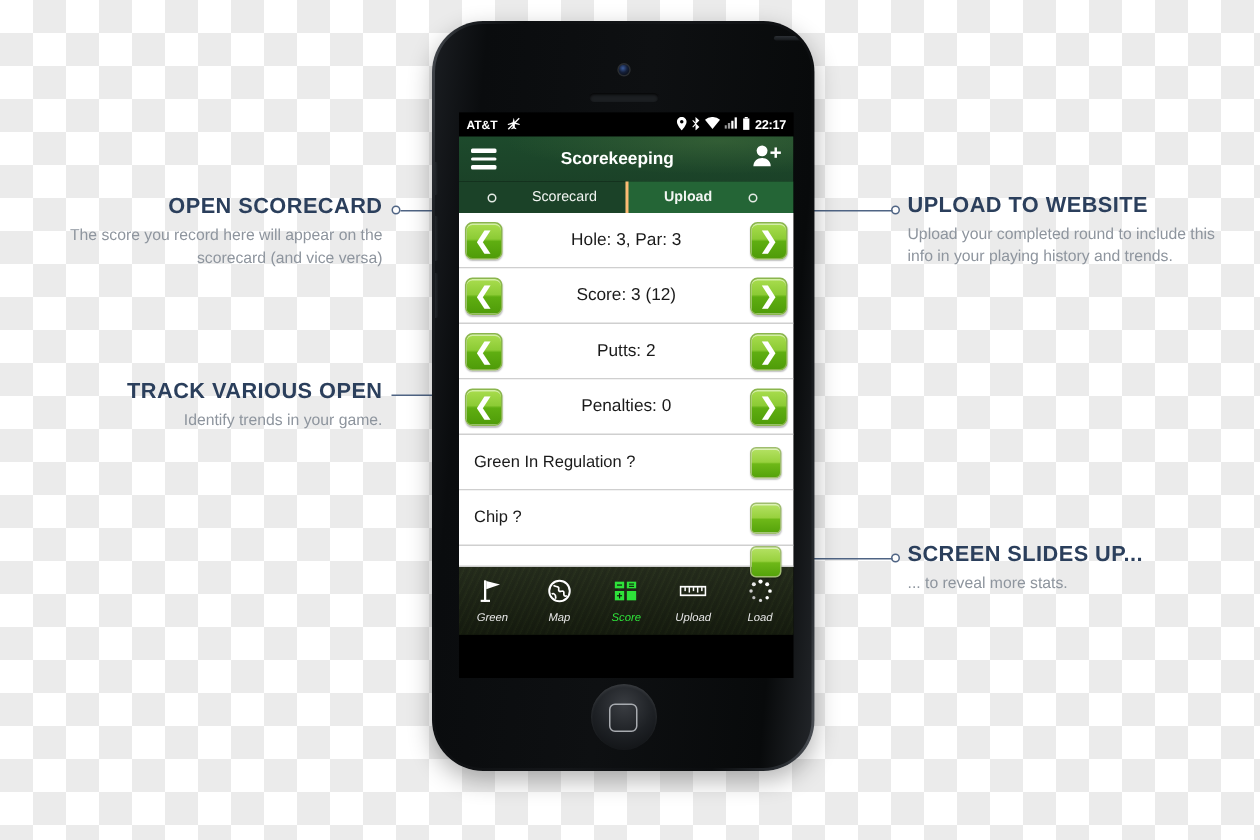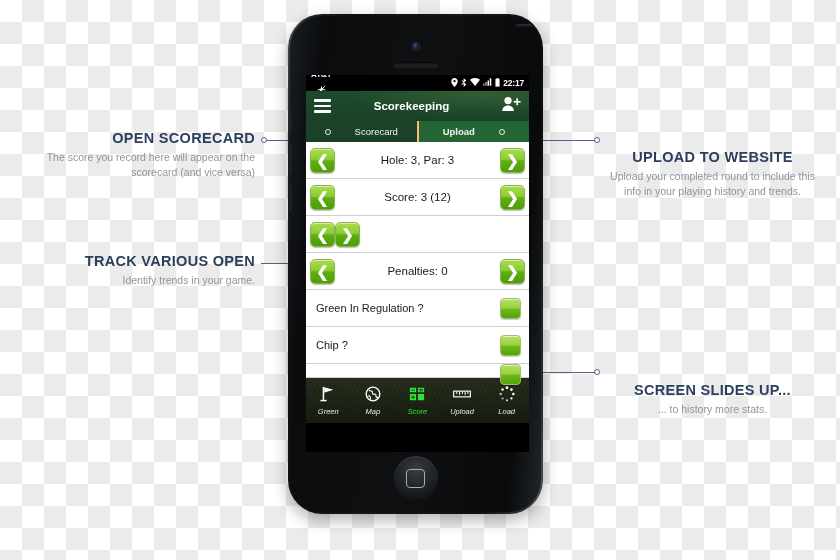--- a/index.html
+++ b/index.html
@@ -33,21 +33,21 @@
     white-space: nowrap;
     line-height: 1.2;
   }
   .anno-body {
     font-size: 10.5px;
     color: #8e959e;
     line-height: 1.42;
     margin-top: 3px;
   }
   .anno-left { text-align: right; }
-  .anno-right { text-align: center; margin-top: 20px; }
+  .anno-right { text-align: left; }
 
   
   .conn-line {
     position: absolute;
     height: 1px;
     background: #4f6484;
   }
   .conn-dot {
     position: absolute;
     width: 6px;
@@ -127,21 +127,21 @@
   #statusbar {
     height: 16px;
     background: #000;
     color: #fff;
     display: flex;
     align-items: center;
     padding: 0 5px;
     font-size: 8px;
     font-weight: bold;
   }
-  #statusbar .sb-left { display:flex; align-items:center; gap:6px;flex-direction:column; }
+  #statusbar .sb-left { display:flex; align-items:center; gap:6px; }
   #statusbar .sb-right { margin-left:auto; display:flex; align-items:center; gap:3px; }
   .sb-clock { font-size: 8.5px; font-weight: bold; letter-spacing: -0.2px; }
 
   
   #app-header {
     height: 30px;
     background:
       radial-gradient(ellipse at 78% 10%, rgba(90,130,70,0.35) 0%, rgba(0,0,0,0) 58%),
       linear-gradient(180deg, #1d4a2c 0%, #1b4228 100%);
     display: flex;
@@ -292,21 +292,21 @@
 
 <div class="anno anno-right" id="anno-upload-website" style="left:605px; top:129px; width:215px;">
   <div class="anno-title">UPLOAD TO WEBSITE</div>
   <div class="anno-body">Upload your completed round to include this info in your playing history and trends.</div>
 </div>
 <div class="conn-dot" style="left:594px; top:137px;"></div>
 <div class="conn-line" style="left:496px; top:140px; width:99px;"></div>
 
 <div class="anno anno-right" id="anno-screen-slides" style="left:605px; top:362px; width:215px;">
   <div class="anno-title">SCREEN SLIDES UP...</div>
-  <div class="anno-body">... to history more stats.</div>
+  <div class="anno-body">... to reveal more stats.</div>
 </div>
 <div class="conn-dot" style="left:594px; top:369px;"></div>
 <div class="conn-line" style="left:478px; top:372px; width:117px;"></div>
 <div class="conn-dot" style="left:473px; top:369px;"></div>
 
 <div id="phone">
   <div id="phone-inner">
 
     <div class="side-btn" id="btn-mute"></div>
     <div class="side-btn" id="btn-volup"></div>
@@ -409,20 +409,21 @@
           <div class="row-label">Score: 3 (12)</div>
           <div class="stepper">
               <span class="chev">❯</span>
             </div>
         </div>
 
         <div class="row">
           <div class="stepper">
               <span class="chev">❮</span>
             </div>
+          <div class="row-label">Putts: 2</div>
           <div class="stepper">
               <span class="chev">❯</span>
             </div>
         </div>
 
         <div class="row">
           <div class="stepper">
               <span class="chev">❮</span>
             </div>
           <div class="row-label">Penalties: 0</div>

